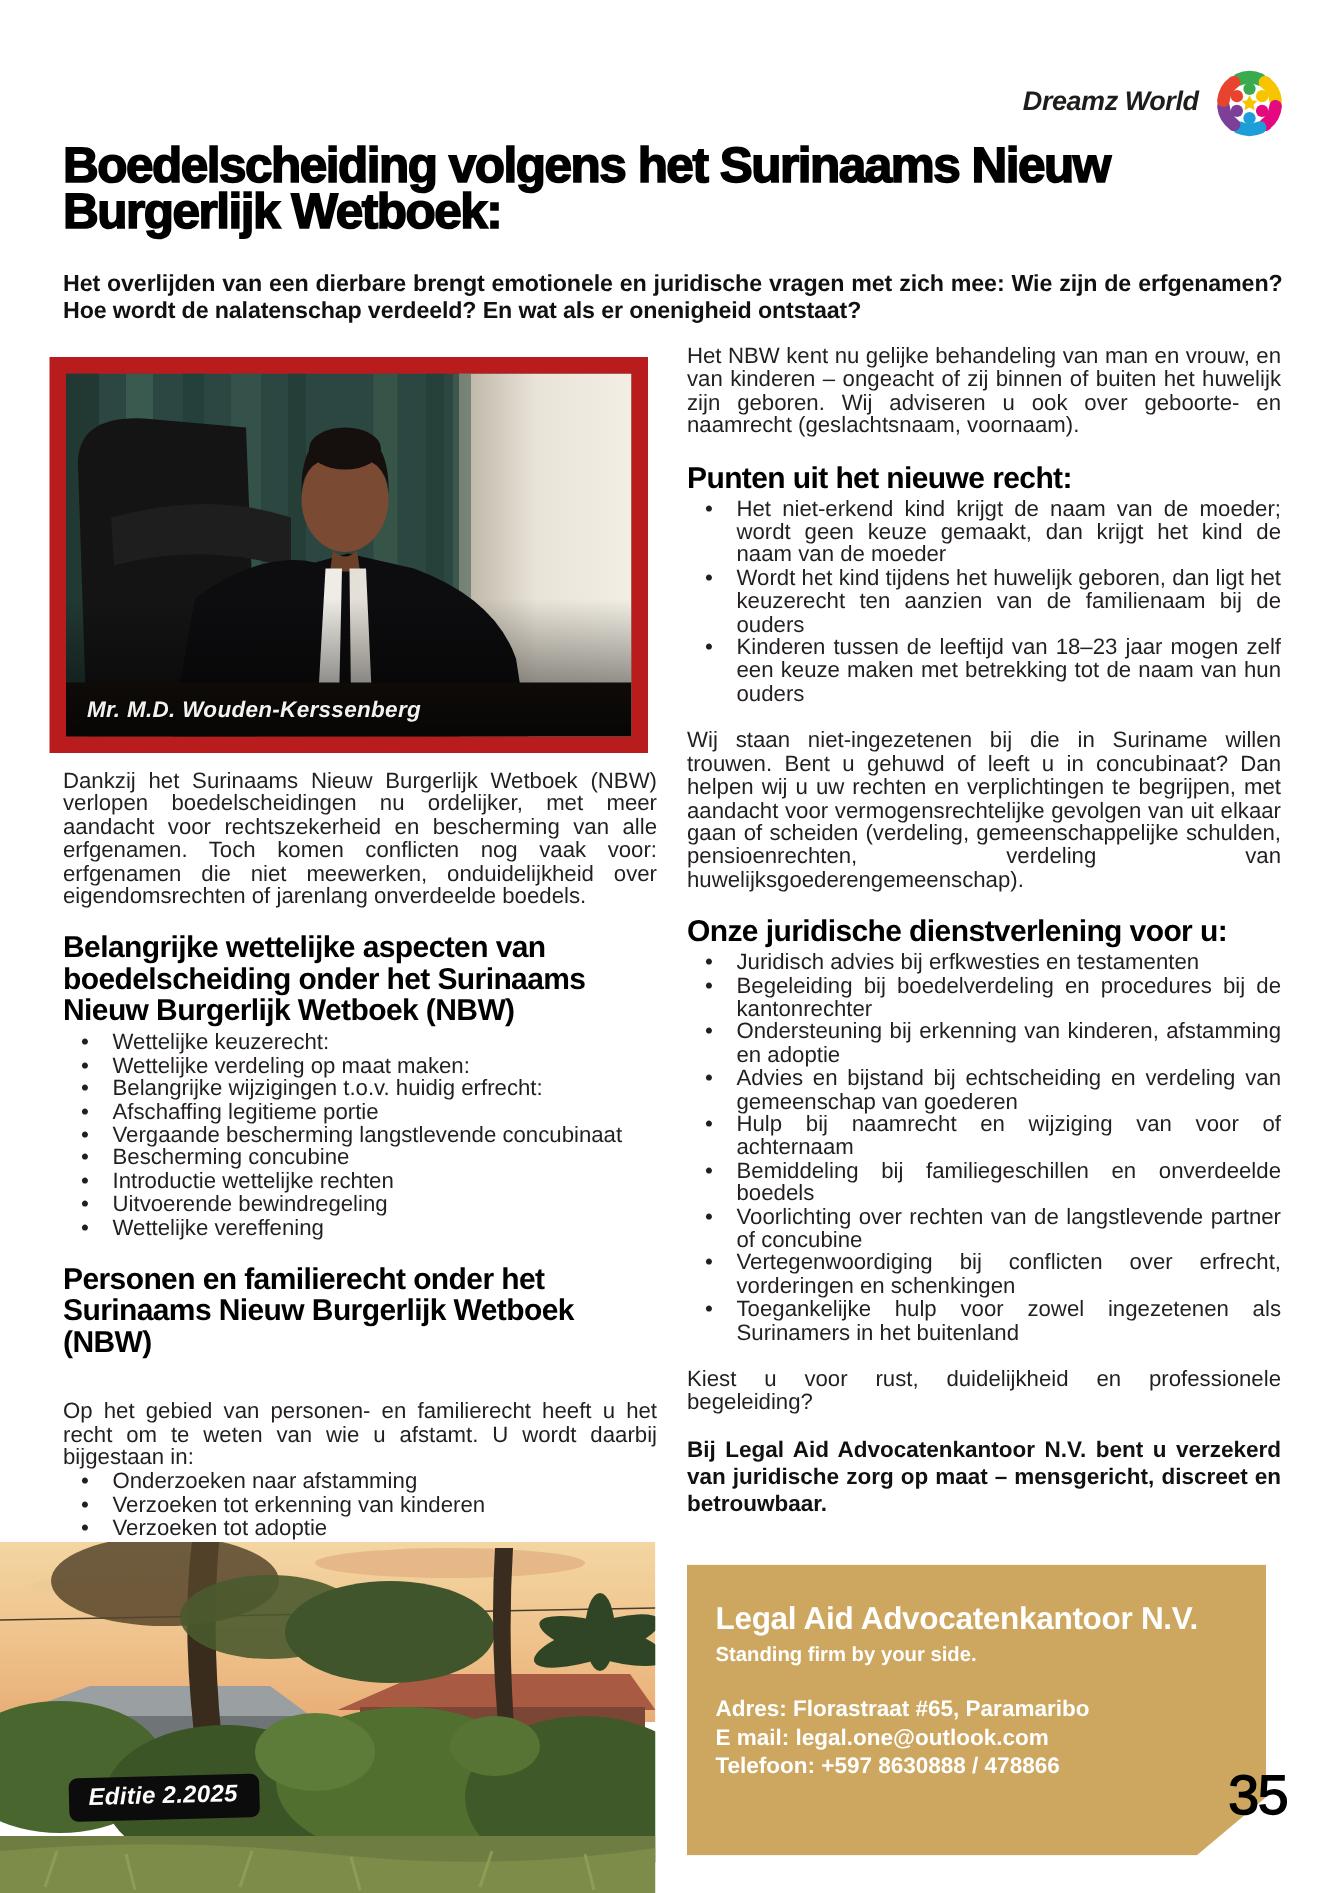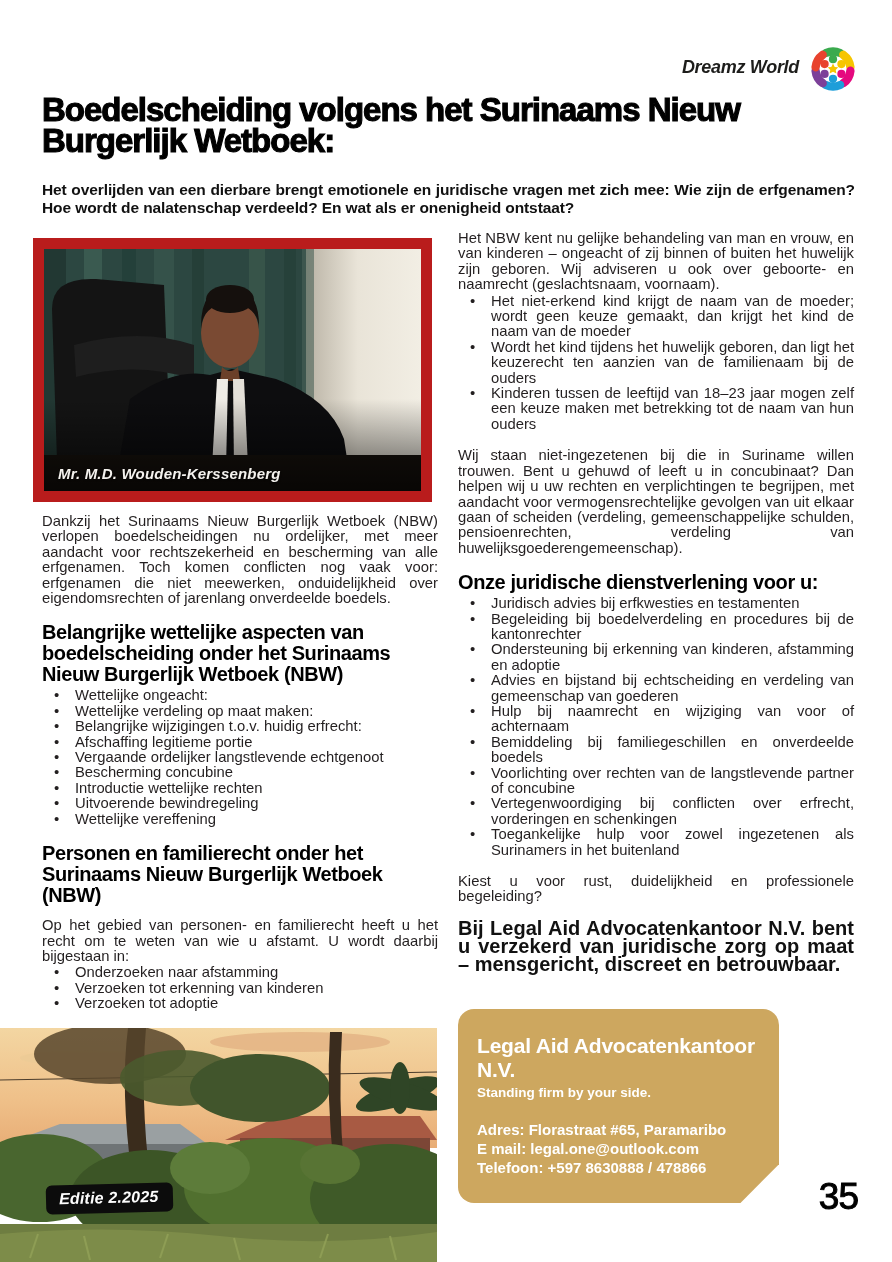--- a/index.html
+++ b/index.html
@@ -42,37 +42,36 @@
   .col p { text-align:justify; }
   .col h2 {
     font-size:20px; line-height:21px; color:#000; font-weight:bold;
     letter-spacing:-0.4px; margin-top:16px; margin-bottom:3px;
   }
   .h-nowrap { white-space:nowrap; }
   .col ul { list-style:none; padding-left:33px; margin-top:1px; }
   .col li { position:relative; text-align:justify; }
   .col li::before { content:"\2022"; position:absolute; left:-21px; top:-1px; font-size:15px; }
   .mt { margin-top:16px; }
-  .mt-s { margin-top:12px; }
-  .closing-bold { font-weight:bold; font-size:20px; line-height:18px; color:#111; margin-top:14px; }
+  .mt-s { margin-top:28px; }
+  .closing-bold { font-weight:bold; font-size:15px; line-height:18px; color:#111; margin-top:14px; }
 
   
   .photo-bottom { position:absolute; left:0; top:1028px; width:437px; height:234px; overflow:hidden; }
   .edition-badge {
     position:absolute; left:46px; top:1184px; background:#0c0c0c; color:#fdfdfd;
     font-size:16px; font-weight:bold; font-style:italic; letter-spacing:0.2px;
     padding:5px 14px 6px 13px; border-radius:6px; transform:rotate(-1.5deg);
   }
 
   
   .info-box {
-    position:absolute; left:458px; top:1009px; width:321px; height:194px;
+    position:absolute; left:458px; top:1043px; width:386px; height:194px;
     background:#CDA75F; color:#fff; padding:25px 20px 0 19px;
     clip-path:polygon(0 0, 100% 0, 100% 80%, 88% 100%, 0 100%);
-    border-radius:16px;
   }
   .info-title { font-size:21px; font-weight:bold; letter-spacing:-0.2px; }
   .info-tagline { font-size:13.5px; font-weight:bold; margin-top:3px; }
   .info-lines { margin-top:20px; }
   .info-lines div { font-size:15px; line-height:19px; font-weight:bold; }
 
   .page-number {
     position:absolute; left:808px; top:1176px; width:50px; text-align:right;
     font-size:37px; font-weight:normal; color:#000; letter-spacing:-1px;
     -webkit-text-stroke:1px #000;
@@ -139,43 +138,44 @@
     <rect x="0" y="150" width="377" height="92" fill="url(#vig)"></rect>
   </svg>
   <span class="portrait-caption">Mr. M.D. Wouden-Kerssenberg</span>
 </div>
 
 <div class="col col-left">
   <p>Dankzij het Surinaams Nieuw Burgerlijk Wetboek (NBW) verlopen boedelscheidingen nu ordelijker, met meer aandacht voor rechtszekerheid en bescherming van alle erfgenamen. Toch komen conflicten nog vaak voor: erfgenamen die niet meewerken, onduidelijkheid over eigendomsrechten of jarenlang onverdeelde boedels.</p>
 
   <h2>Belangrijke wettelijke aspecten van boedelscheiding onder het Surinaams Nieuw Burgerlijk Wetboek (NBW)</h2>
   <ul>
-      <li>Wettelijke ongeacht:</li>
+      <li>Wettelijke keuzerecht:</li>
       <li>Wettelijke verdeling op maat maken:</li>
       <li>Belangrijke wijzigingen t.o.v. huidig erfrecht:</li>
       <li>Afschaffing legitieme portie</li>
-      <li>Vergaande ordelijker langstlevende echtgenoot</li>
+      <li>Vergaande bescherming langstlevende concubinaat</li>
       <li>Bescherming concubine</li>
       <li>Introductie wettelijke rechten</li>
       <li>Uitvoerende bewindregeling</li>
       <li>Wettelijke vereffening</li>
     </ul>
 
   <h2 class="mt">Personen en familierecht onder het Surinaams Nieuw Burgerlijk Wetboek (NBW)</h2>
   <p class="mt-s">Op het gebied van personen- en familierecht heeft u het recht om te weten van wie u afstamt. U wordt daarbij bijgestaan in:</p>
   <ul>
       <li>Onderzoeken naar afstamming</li>
       <li>Verzoeken tot erkenning van kinderen</li>
       <li>Verzoeken tot adoptie</li>
     </ul>
 </div>
 
 <div class="col col-right">
   <p>Het NBW kent nu gelijke behandeling van man en vrouw, en van kinderen – ongeacht of zij binnen of buiten het huwelijk zijn geboren. Wij adviseren u ook over geboorte- en naamrecht (geslachtsnaam, voornaam).</p>
 
+  <h2 class="h-nowrap">Punten uit het nieuwe recht:</h2>
   <ul>
       <li>Het niet-erkend kind krijgt de naam van de moeder; wordt geen keuze gemaakt, dan krijgt het kind de naam van de moeder</li>
       <li>Wordt het kind tijdens het huwelijk geboren, dan ligt het keuzerecht ten aanzien van de familienaam bij de ouders</li>
       <li>Kinderen tussen de leeftijd van 18–23 jaar mogen zelf een keuze maken met betrekking tot de naam van hun ouders</li>
     </ul>
 
   <p class="mt">Wij staan niet-ingezetenen bij die in Suriname willen trouwen. Bent u gehuwd of leeft u in concubinaat? Dan helpen wij u uw rechten en verplichtingen te begrijpen, met aandacht voor vermogensrechtelijke gevolgen van uit elkaar gaan of scheiden (verdeling, gemeenschappelijke schulden, pensioenrechten, verdeling van huwelijksgoederengemeenschap).</p>
 
   <h2 class="h-nowrap">Onze juridische dienstverlening voor u:</h2>
   <ul>

